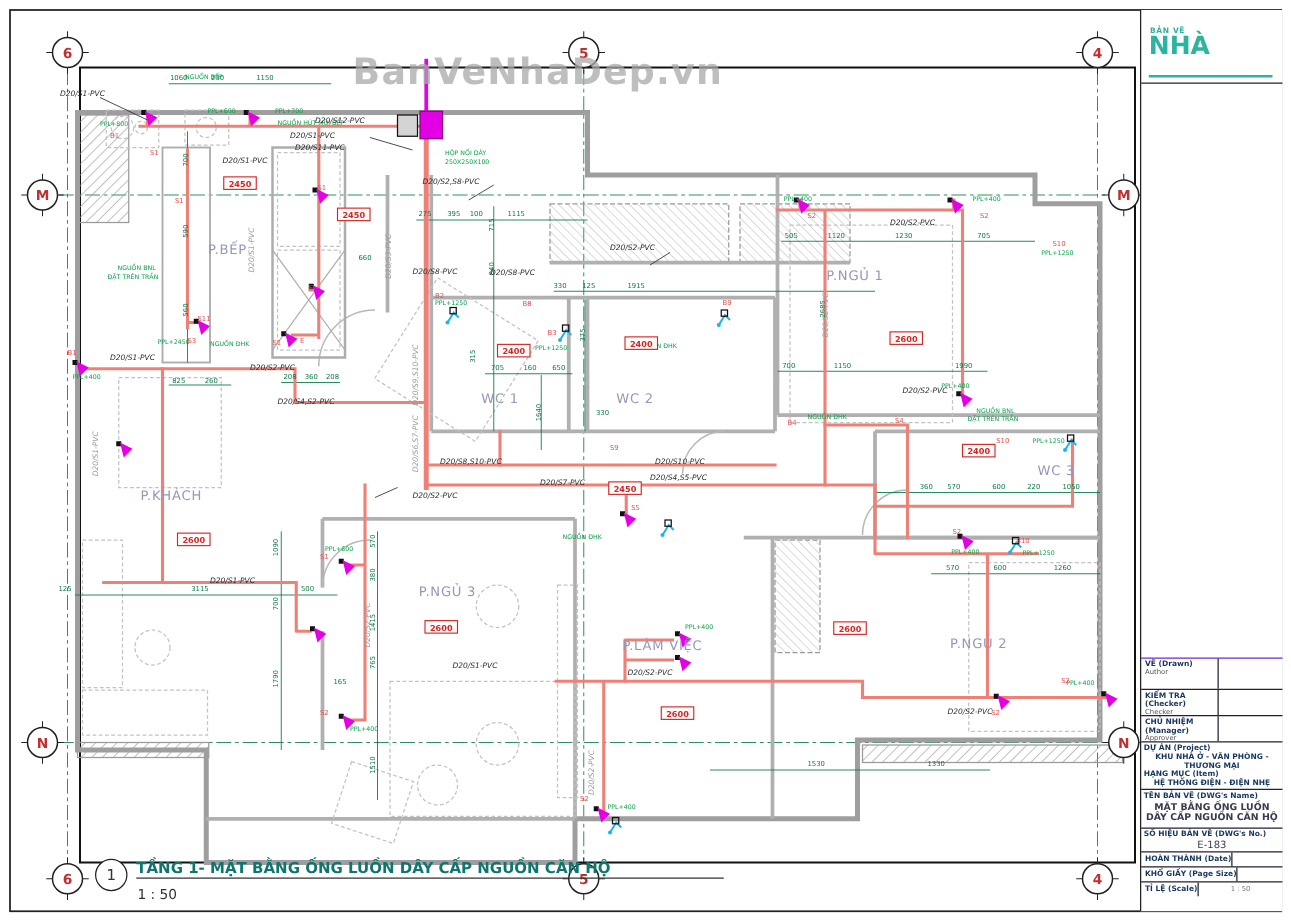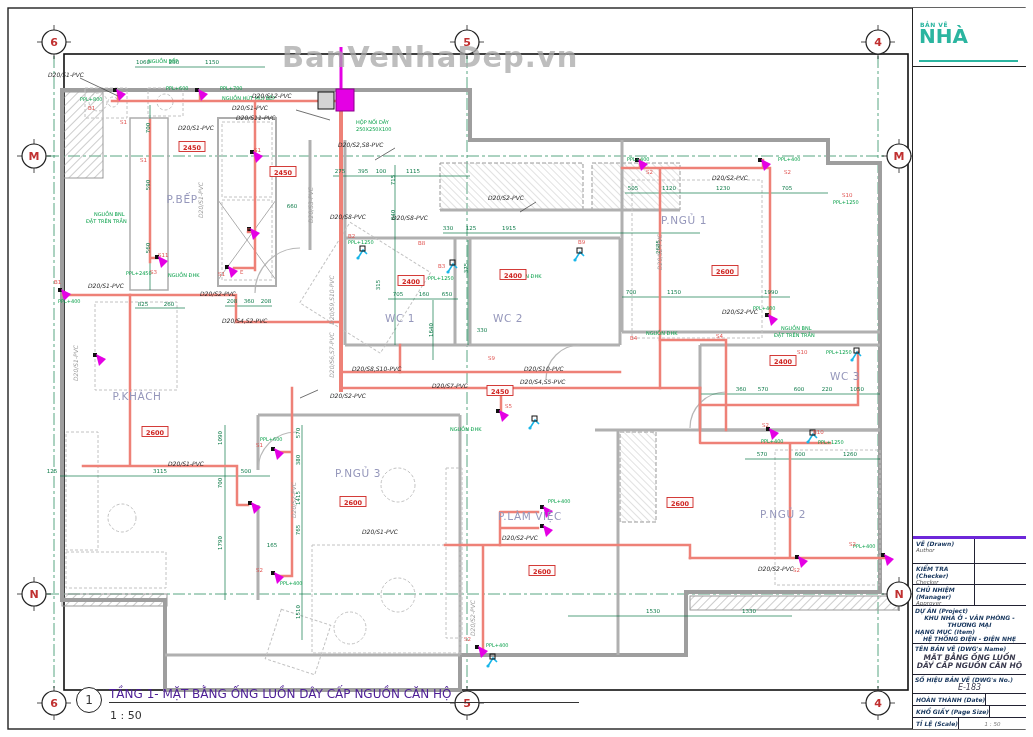--- a/index.html
+++ b/index.html
@@ -17,33 +17,33 @@
   .bub{font:bold 11px "DejaVu Sans",sans-serif;fill:#c03030;text-anchor:middle;}
   
   .wm-top{position:absolute;left:282px;top:40px;font-size:29px;font-weight:bold;color:#a9a9a9;
           opacity:.75;letter-spacing:1px;white-space:nowrap;}
   .wm-bot{position:absolute;left:366px;top:679px;font-size:24px;font-weight:bold;color:#9e9e9e;
           opacity:.8;white-space:nowrap;}
   .btitle{position:absolute;left:76px;top:687px;display:flex;align-items:flex-start;}
   .bt-circle{width:24px;height:24px;border:1.4px solid #222;border-radius:50%;text-align:center;
              line-height:24px;font-size:12px;color:#333;margin-right:7px;background:#fff;}
   .bt-main{border-bottom:1.6px solid #333;padding-bottom:1px;width:470px;}
-  .bt-text{font-size:12px;font-weight:normal;color:#4c1d95;white-space:nowrap;}
+  .bt-text{font-size:12px;font-weight:bold;color:#0f766e;white-space:nowrap;}
   .bt-scale{font-size:11px;color:#333;margin-top:2px;}
   
   .tblock{position:absolute;left:912px;top:8px;width:113px;height:721px;border-left:1.4px solid #222;
           background:#fff;color:#17365d;}
   .logo{height:54px;border-bottom:1.4px solid #222;position:relative;padding:4px 0 0 6px;}
   .logo-row{display:flex;align-items:flex-end;gap:40px;}
   .logo-small{font-size:6px;font-weight:bold;color:#2bb5a0;letter-spacing:.5px;position:absolute;left:7px;top:13px;}
   .logo-big{font-size:20px;font-weight:800;color:#2bb5a0;line-height:1;margin-top:14px;}
   .logo-dep{font-size:17px;font-weight:600;color:#4a4f57;line-height:1;margin-left:2px;}
   .logo-underline{position:absolute;left:6px;right:8px;bottom:4px;height:2px;background:#2bb5a0;}
   .logo-house{margin:0 0 -1px 1px;}
-  .tb-rows{position:absolute;left:0;bottom:0;width:113px;border-top:3px solid #6d28d9;font-style:italic;}
+  .tb-rows{position:absolute;left:0;bottom:12px;width:113px;border-top:1px solid #6d28d9;}
   .tb-row{display:flex;border-bottom:1px solid #223;}
   .tb-cell-l{width:61px;padding:1px 0 0 3px;box-sizing:border-box;}
   .tb-cell-r{flex:1;border-left:1px solid #223;}
   .tb-lab{font-size:6px;font-weight:bold;color:#17365d;}
   .tb-sub{font-size:5.5px;color:#555;}
   .tb-box{border-bottom:1px solid #223;padding:1px 2px;}
   .tb-center{text-align:center;font-weight:bold;font-size:6px;color:#17365d;}
   .tb-name{font-size:7.5px;font-weight:bold;color:#3b3b4f;text-align:center;line-height:1.15;padding:2px 1px;}
   .tb-no{font-size:8px;color:#3b3b4f;text-align:center;}
   .tb-small{display:flex;border-bottom:1px solid #223;height:11px;align-items:center;}

